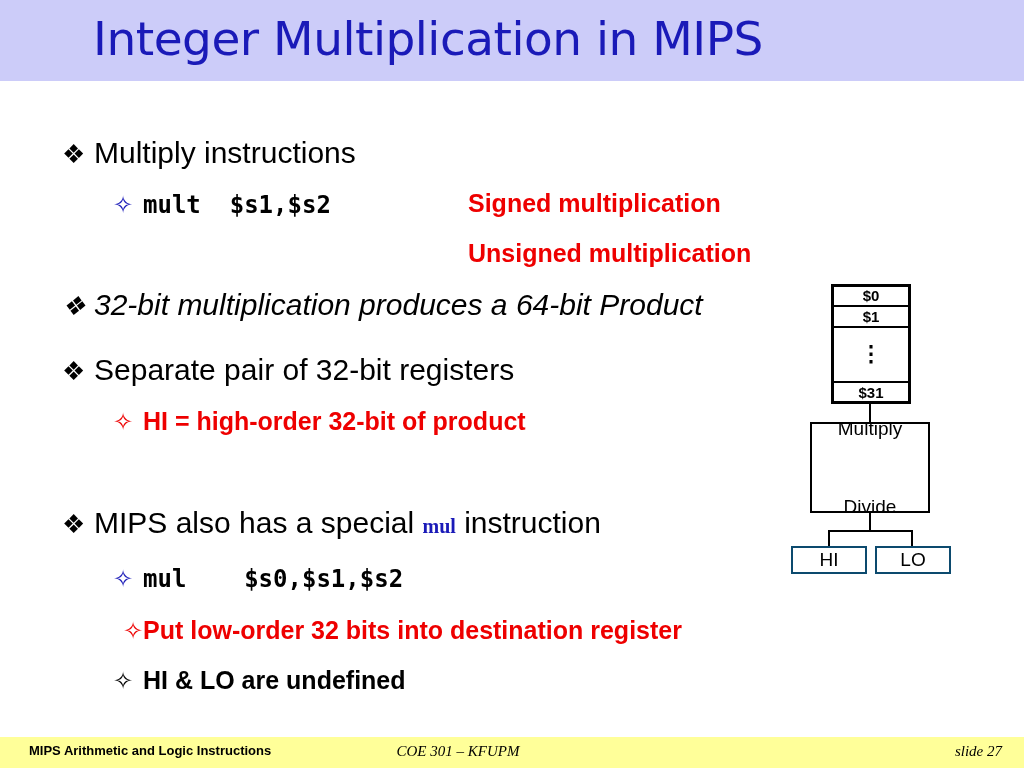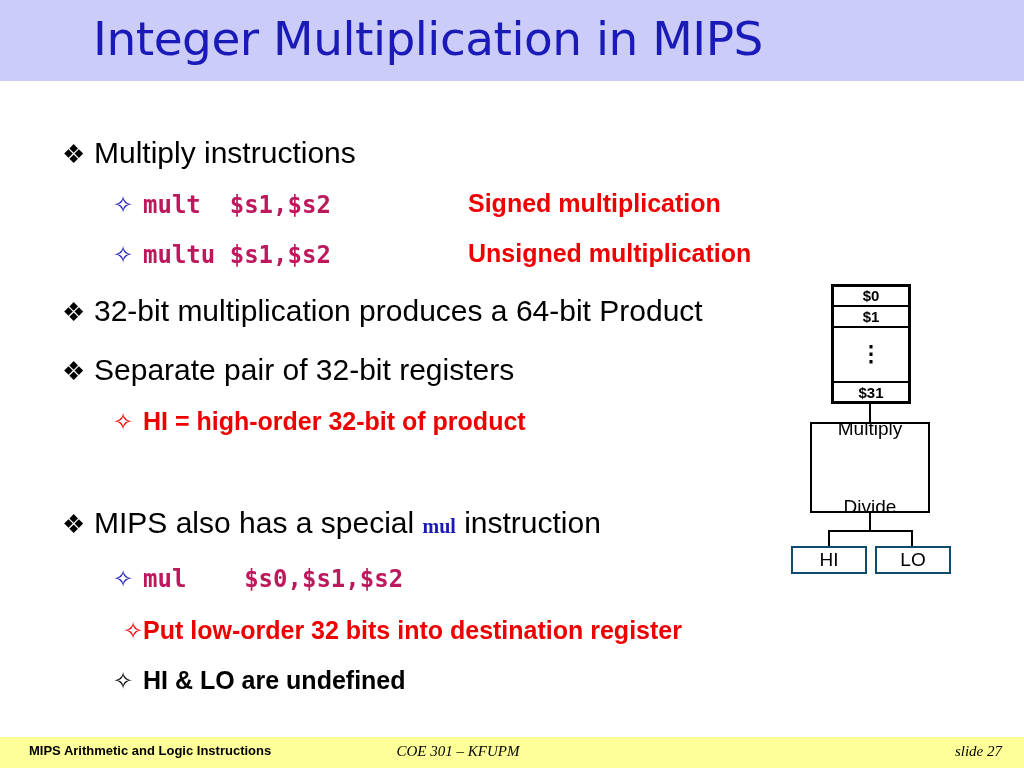--- a/index.html
+++ b/index.html
@@ -75,21 +75,21 @@
     display: inline-block;
     width: 30px;
     font-size: 24px;
     font-weight: normal;
     vertical-align: baseline;
   }
 
   .mono {
     font-family: "DejaVu Sans Mono", monospace;
     font-weight: bold;
-    color: #be185d;
+    color: #000000;
     font-size: 24px;
     white-space: pre;
   }
   .mono-inline {
     font-family: Liberation Serif, serif;
     font-weight: bold;
     color: #1a1ab8;
     font-size: 20px;
   }
   .red   { color: #ee0000; }
@@ -210,26 +210,23 @@
 
   <div class="line l1" style="left:62px; top:55px;">
     <span class="bl black">❖</span><span>Multiply instructions</span>
   </div>
 
   <div class="line l2" style="left:113px; top:108px;">
     <span class="bl blue-d">✧</span><span class="mono">mult  $s1,$s2</span>
   </div>
   <div class="rhs" style="left:468px; top:108px;">Signed multiplication</div>
 
-  <div class="line l2" style="left:113px; top:158px;">
-    <span class="bl blue-d">✧</span><span class="mono">multu $s1,$s2</span>
-  </div>
   <div class="rhs" style="left:468px; top:158px;">Unsigned multiplication</div>
 
-  <div class="line l1" style="left:62px; top:213px;">
+  <div class="line l1" style="left:62px; top:207px;font-style:italic;">
     <span class="bl black">❖</span><span>32-bit multiplication produces a 64-bit Product</span>
   </div>
 
   <div class="line l1" style="left:62px; top:272px;">
     <span class="bl black">❖</span><span>Separate pair of 32-bit registers</span>
   </div>
 
   <div class="line l2 red" style="left:113px; top:325px;">
     <span class="bl red">✧</span><span>HI = high-order 32-bit of product</span>
   </div>

